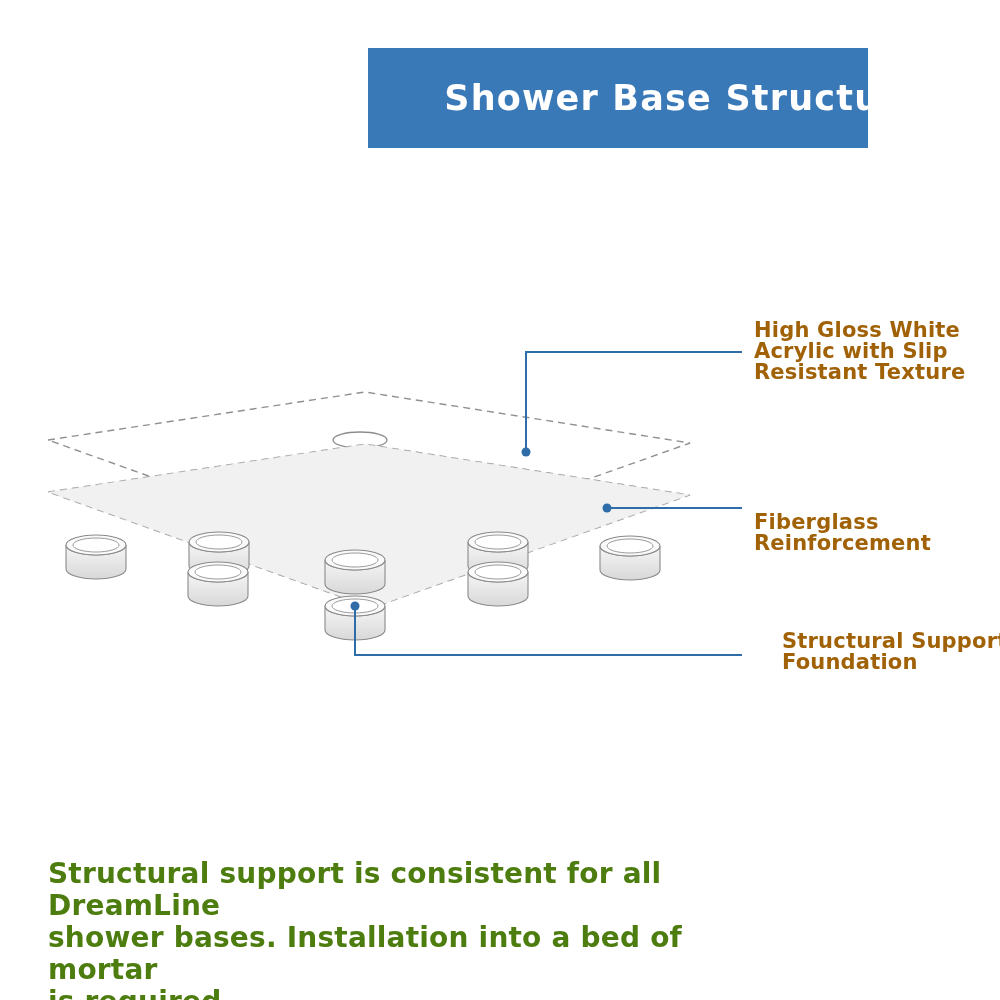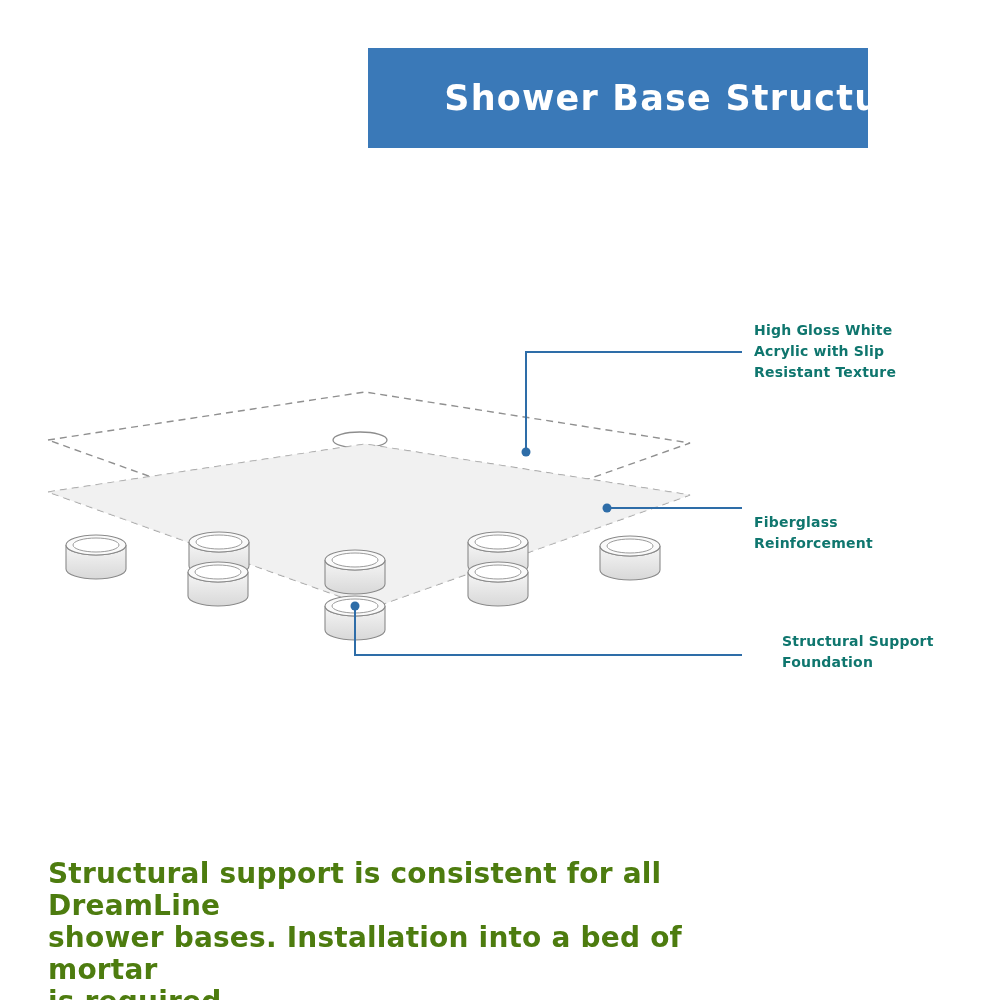--- a/index.html
+++ b/index.html
@@ -42,22 +42,22 @@
     color: #ffffff;
     font-size: 35px;
     font-weight: bold;
     letter-spacing: 1.2px;
     font-family: "DejaVu Sans", sans-serif;
   }
 
   
   .callout {
     position: absolute;
-    color: #0f766e;
-    font-size: 14px;
+    color: #a16207;
+    font-size: 21px;
     font-weight: bold;
     line-height: 21px;
     letter-spacing: 0.2px;
     font-family: "DejaVu Sans", sans-serif;
     white-space: pre-line;
   }
   #callout-acrylic { left: 754px; top: 320px; width: 230px; }
   #callout-fiberglass { left: 754px; top: 512px; width: 230px; }
   #callout-support { left: 754px; top: 631px; width: 235px; margin-left: 28px; }
 

